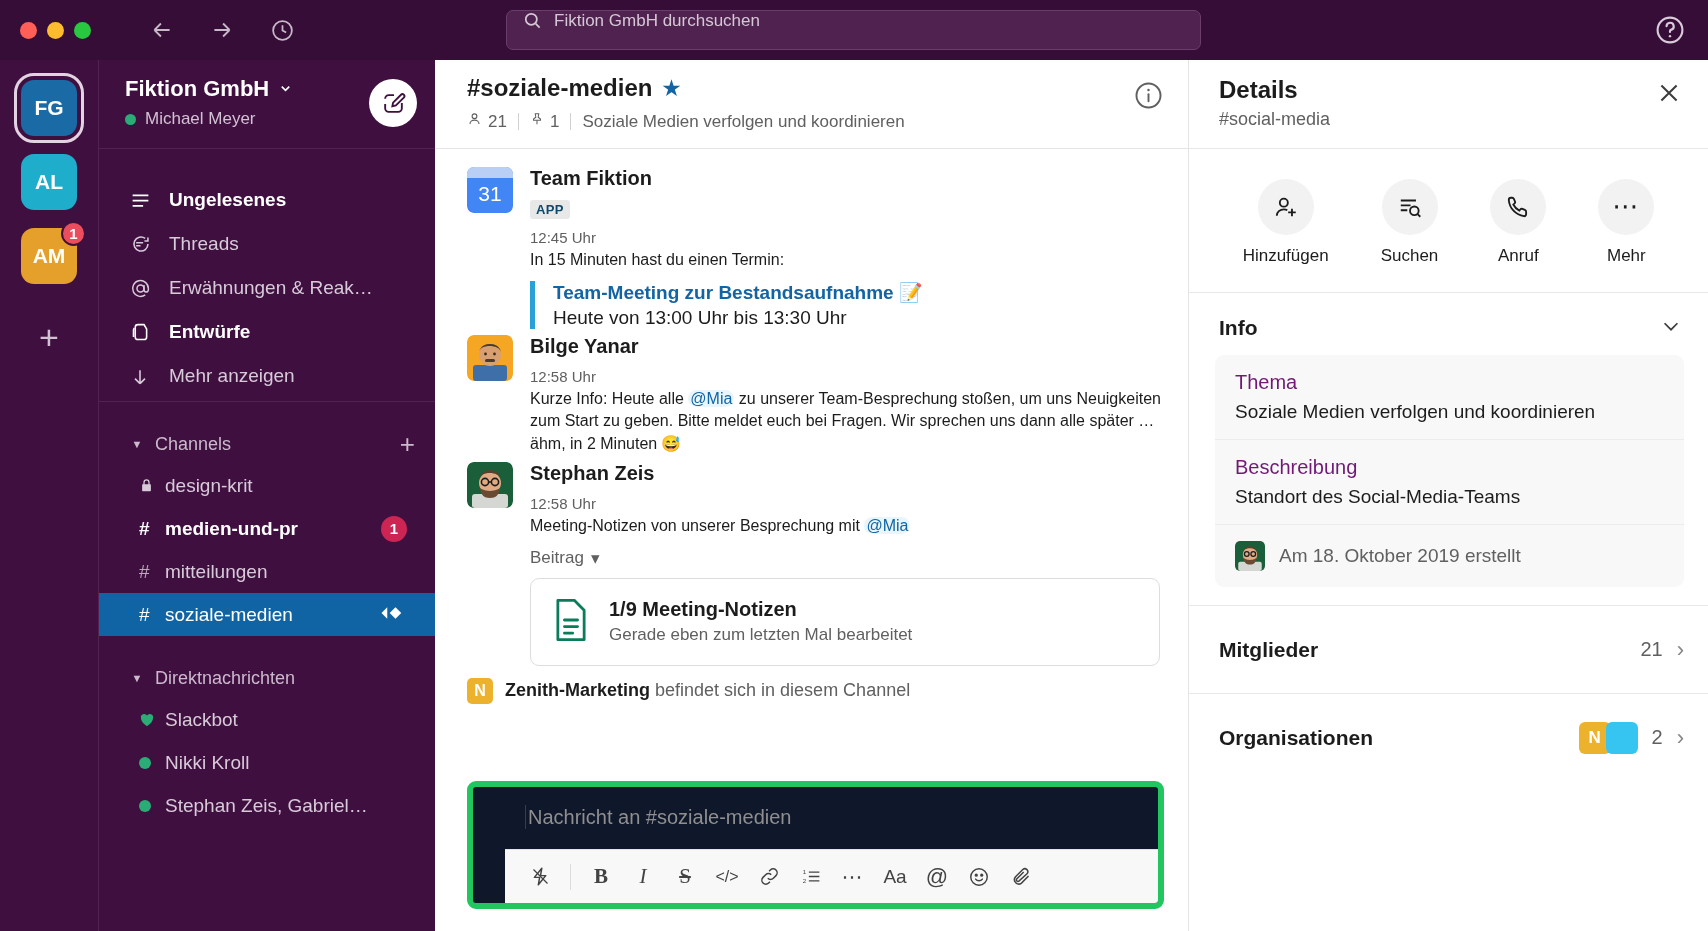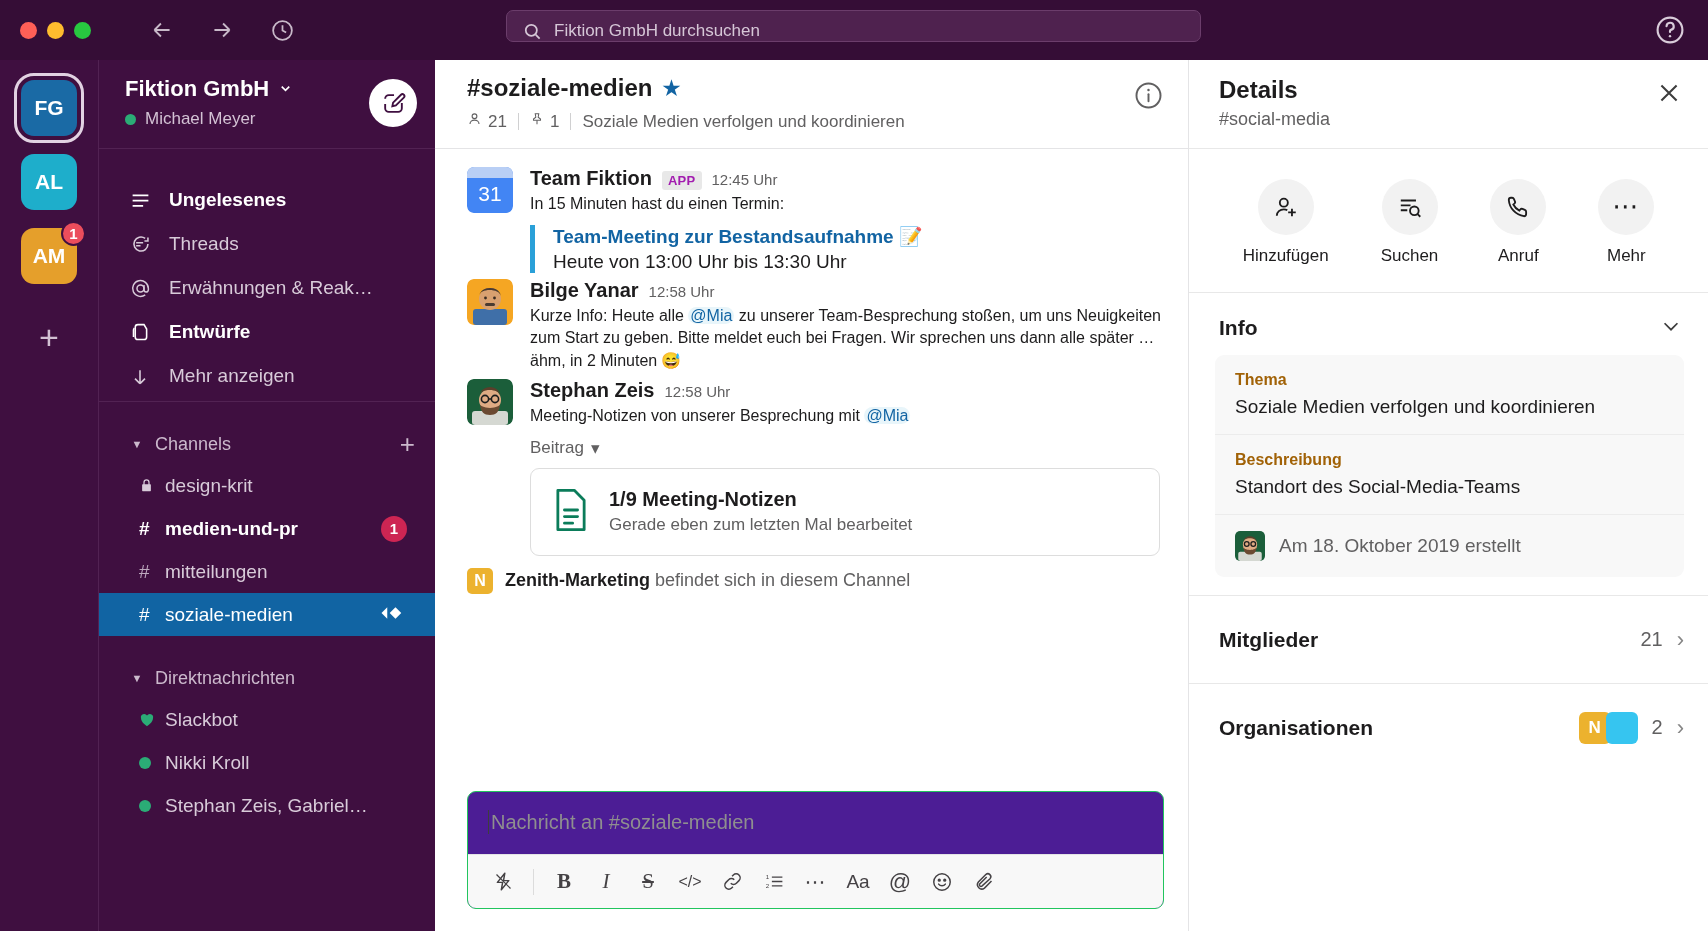--- a/index.html
+++ b/index.html
@@ -27,23 +27,23 @@
   .dot { width: 17px; height: 17px; border-radius: 50%; }
   .dot.r { background: #ff5f57; }
   .dot.y { background: #febc2e; }
   .dot.g { background: #28c840; }
 
   .navbtns { display: flex; align-items: center; gap: 34px; margin-left: 58px; }
   .navbtn { color: #c8b9c9; width: 26px; height: 26px; display: flex; align-items: center; justify-content: center; cursor: pointer; }
   .navbtn svg { display: block; }
 
   .searchbar {
-    position: absolute; left: 506px; width: 695px; height: 32px;
+    position: absolute; left: 506px; width: 695px; height: 40px;
     background: #4f224f; border: 1px solid #6b3d6b; border-radius: 7px;
-    display: flex; align-items: flex-end; gap: 12px; padding: 0 16px;
+    display: flex; align-items: flex-start; gap: 12px; padding: 0 16px;
     color: #d6c7d7; font-size: 17px; cursor: text;
     top: 10px;
   }
   .searchbar .sicon { flex: 0 0 auto; display: flex; }
 
   .helpbtn {
     position: absolute; right: 22px; top: 14px;
     width: 32px; height: 32px; color: #d9ccda; cursor: pointer;
   }
 
@@ -165,24 +165,24 @@
     display: flex; align-items: center; gap: 11px;
   }
   .divider-v { width: 1px; height: 17px; background: #d0d0d1; display: inline-block; }
   .metaitem { display: flex; align-items: center; gap: 6px; }
   .infobtn { color: #616061; cursor: pointer; margin-top: 6px; }
 
   .messages { flex: 1; overflow: hidden; padding: 18px 24px 0 32px; }
   .msg { display: flex; gap: 17px; margin-bottom: 6px; }
   .avatar { width: 46px; height: 46px; border-radius: 7px; flex: 0 0 46px; overflow: hidden; }
   .msgbody { flex: 1; min-width: 0; }
-  .msghead { display: flex; align-items: baseline; gap: 10px; }
+  .msghead { display: flex; align-items: baseline; gap: 10px; flex-direction: column; }
   .author { font-size: 20px; font-weight: bold; color: #1d1c1d; }
   .apptag {
-    background: #e8e8e8; color: #a21caf; font-size: 13px; font-weight: bold;
+    background: #e8e8e8; color: #0c4a6e; font-size: 13px; font-weight: bold;
     padding: 2px 6px; border-radius: 3px; letter-spacing: .3px;
   }
   .ts { font-size: 15px; color: #616061; }
   .msgtext { font-size: 16px; color: #1d1c1d; line-height: 1.42; margin-top: 3px; }
   .mention { color: #1264a3; background: #e8f5fa; border-radius: 9px; padding: 0 2px; }
 
   .quote {
     border-left: 5px solid #2aa0d8; padding-left: 18px; margin-top: 9px;
   }
   .quote .qt { color: #1264a3; font-size: 19px; font-weight: bold; }
@@ -201,21 +201,21 @@
   .joinrow { display: flex; align-items: center; gap: 12px; margin-top: 12px; font-size: 18px; color: #616061; }
   .orgchip {
     width: 26px; height: 26px; border-radius: 5px; background: #ecb22e; color: #fff;
     font-size: 16px; font-weight: bold; display: flex; align-items: center; justify-content: center;
   }
   .joinrow b { color: #1d1c1d; }
 
   
   .composerwrap { padding: 6px 24px 22px 32px; }
   .composer {
-    border: 1px solid #22c55e; border-radius: 9px; overflow: hidden; background: #4c1d95;
+    border: 6px solid #22c55e; border-radius: 9px; overflow: hidden; background: #0f172a; padding-left: 32px;
   }
   .composer .input {
     padding: 18px 20px 20px 20px; font-size: 20px; color: #8f8f8f;
     display: flex; align-items: center; min-height: 62px;
   }
   .caret-bar { width: 1px; height: 24px; background: #3d3d3d; margin-right: 2px; }
   .toolbar {
     background: #f8f8f8; border-top: 1px solid #e4e4e6;
     display: flex; align-items: center; gap: 0; padding: 8px 14px; height: 54px;
   }
@@ -252,21 +252,21 @@
 
   .infohead {
     padding: 22px 26px 14px 30px; display: flex; justify-content: space-between; align-items: center;
     cursor: pointer;
   }
   .infohead .ih { font-size: 21px; font-weight: bold; color: #1d1c1d; }
 
   .infocard { margin: 0 24px 18px 26px; border-radius: 9px; overflow: hidden; }
   .inforow { background: #f8f8f8; padding: 16px 20px; border-bottom: 1px solid #ececec; }
   .inforow:last-child { border-bottom: none; }
-  .infolabel { font-size: 16px; color: #a16207; font-weight: bold; }
+  .infolabel { font-size: 20px; color: #701a75; font-weight: normal; }
   .infoval { font-size: 19px; color: #1d1c1d; margin-top: 7px; }
   .createdrow { background: #f8f8f8; padding: 16px 20px; display: flex; align-items: center; gap: 14px; }
   .createdav { width: 30px; height: 30px; border-radius: 5px; overflow: hidden; flex: 0 0 30px; }
   .createdtxt { font-size: 19px; color: #616061; }
 
   .listrow {
     border-top: 1px solid #e8e8e8;
     padding: 0 24px 0 30px; height: 88px;
     display: flex; align-items: center; justify-content: space-between;
     cursor: pointer;

